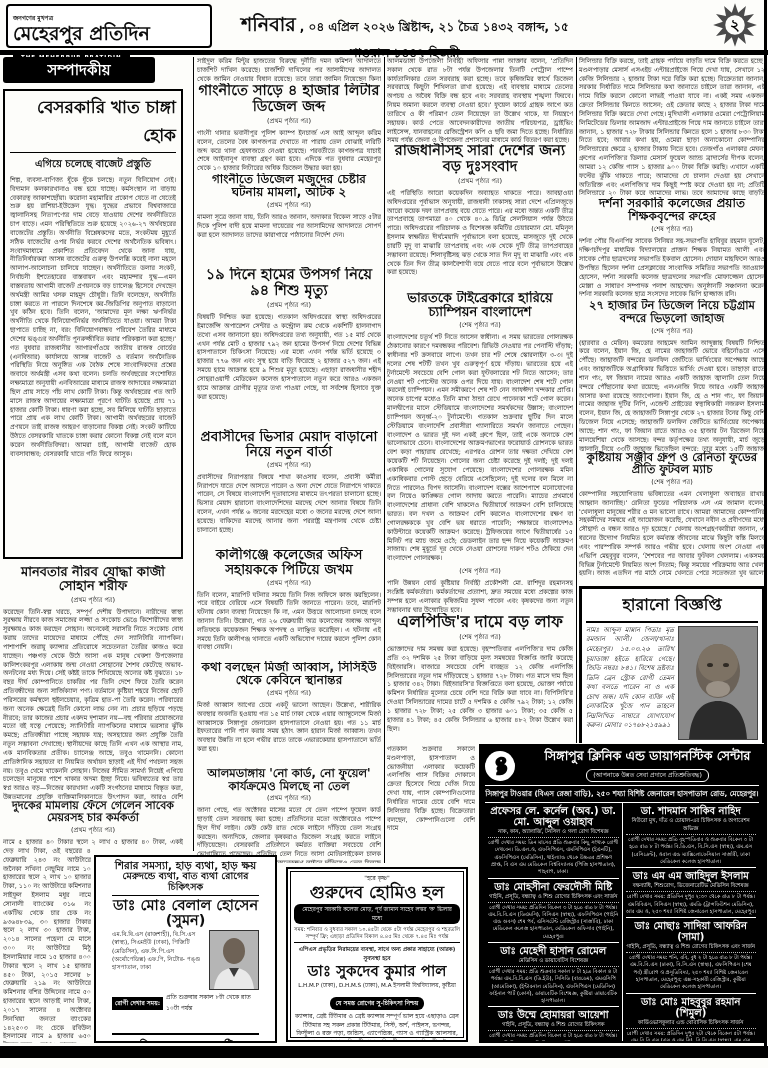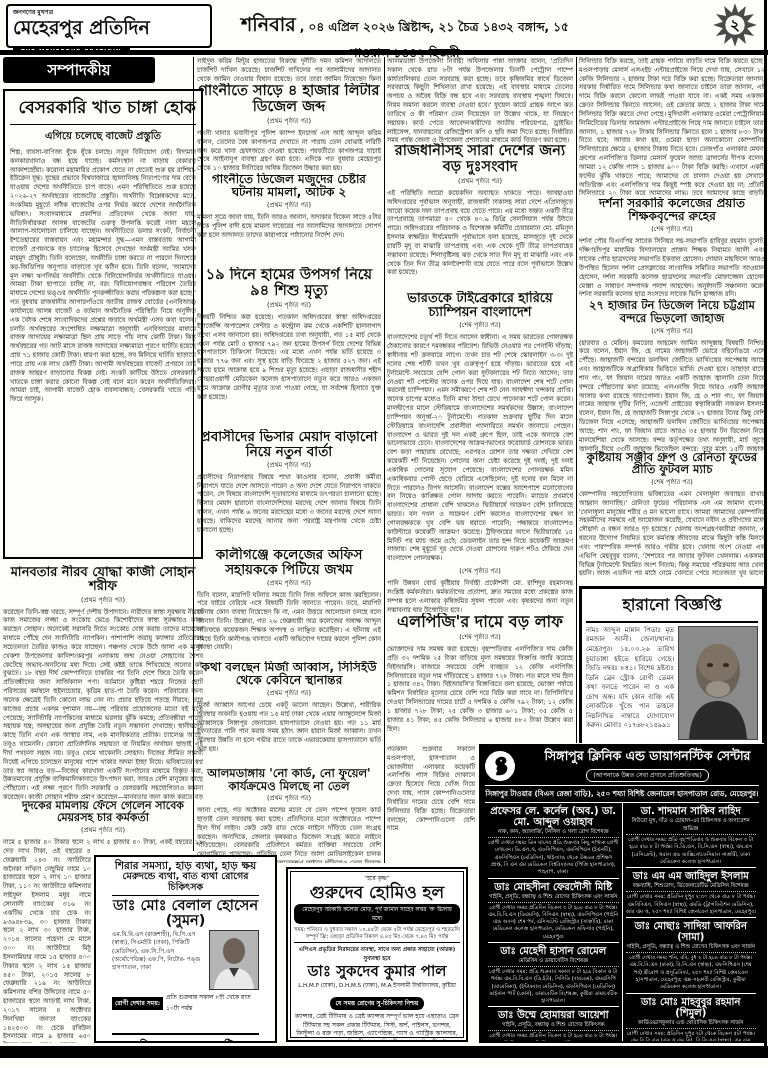--- a/index.html
+++ b/index.html
@@ -1,19 +1,19 @@
 <!DOCTYPE html>
 <html lang="bn"><head>
 <meta charset="utf-8">
 <style>
   html,body{margin:0;padding:0;}
   body{background:#e8e8e4;font-family:"DejaVu Sans","Liberation Sans",sans-serif;}
   .page{position:relative;width:768px;height:1068px;background:#fdfdfa;color:#0d0d0d;overflow:hidden;margin:0 auto;}
   
-  .masthead-box{position:absolute;left:6px;top:4px;width:206px;height:44px;border:2px solid #000;border-radius:4px;padding:1px 5px;box-sizing:border-box;background:#fff;}
+  .masthead-box{position:absolute;left:6px;top:4px;width:206px;height:44px;border:2px solid #000;border-radius:4px;padding:7px 5px;box-sizing:border-box;background:#fff;}
   .masthead-tagline{font-size:6px;font-weight:bold;}
   .masthead-title{font-size:19px;font-weight:bold;line-height:1.05;letter-spacing:0;}
   .masthead-sub{display:inline-block;background:#000;color:#fff;font-size:5.5px;font-weight:bold;padding:1px 8px;letter-spacing:1px;}
   .dateline{position:absolute;left:240px;top:10px;width:330px;text-align:center;}
   .dateline-day{font-size:19px;font-weight:bold;display:inline;}
   .dateline-rest{font-size:12px;font-weight:bold;display:inline;}
   .star-wrap{position:absolute;left:712px;top:2px;width:46px;height:46px;}
   .star-num{position:absolute;left:0;top:0;width:46px;height:46px;display:flex;align-items:center;justify-content:center;font-size:15px;font-weight:bold;color:#000;}
   .hbar{position:absolute;left:0;top:50px;width:768px;height:5px;background:#000;}
   .bottombar{position:absolute;left:0;top:1046px;width:768px;height:12px;background:#000;}
@@ -27,21 +27,21 @@
   .leadin{font-size:6.4px;line-height:1.38;text-align:justify;overflow:hidden;word-break:break-word;}
   
   .section-label{width:152px;height:26px;background:#000;color:#fff;font-size:15px;font-weight:bold;display:flex;align-items:center;justify-content:center;border-radius:3px;margin-bottom:6px;}
   .edit-box{border:2px solid #000;height:470px;padding:3px 5px;box-sizing:border-box;overflow:hidden;}
   .edit-hl{font-size:17px;font-weight:bold;text-align:right;border-bottom:1px solid #000;padding-bottom:2px;margin:0;}
   .edit-sub{font-size:10px;font-weight:bold;text-align:center;margin:3px 0;}
   
   .lost-box{border:3px solid #000;margin-top:8px;height:162px;box-sizing:border-box;padding:3px 4px;background:#fff;overflow:hidden;}
   .lost-title{font-size:16px;font-weight:bold;text-align:center;border-bottom:2px solid #000;padding-bottom:2px;margin:0 0 3px;}
   .lost-flex{display:flex;gap:4px;}
-  .lost-text{font-size:6.6px;line-height:1.45;text-align:justify;flex:1;}
+  .lost-text{font-size:6.6px;line-height:1.45;text-align:justify;flex:1;font-style:italic;}
   .lost-photo{width:78px;height:112px;background:linear-gradient(160deg,#9a9a9a,#6f6f6f);flex:none;position:relative;overflow:hidden;border:1px solid #444;}
   
   .ad{position:absolute;box-sizing:border-box;background:#fff;overflow:hidden;}
   .belal{border:2px solid #000;padding:2px 16px;}
   .belal-h1{font-size:10.5px;font-weight:bold;text-align:center;margin:0;line-height:1.15;}
   .belal-h2{font-size:9.5px;font-weight:bold;text-align:center;margin:0;border-bottom:1px solid #000;padding-bottom:2px;line-height:1.15;}
   .belal-name{font-size:14.5px;font-weight:bold;text-align:center;margin:2px 0;line-height:1.05;}
   .belal-row{display:flex;gap:3px;}
   .belal-creds{font-size:5.8px;line-height:1.4;flex:1;}
   .belal-photo{width:48px;height:58px;flex:none;border:1px solid #333;background:linear-gradient(165deg,#bdbdbd,#8d8d8d);position:relative;overflow:hidden;}
@@ -100,21 +100,21 @@
       <div class="star-num">২</div>
     </div>
   </div>
   <div class="hbar"></div>
   <div class="rightrule"></div>
 
   <div class="vrule" style="left:193px;top:57px;height:794px;"></div>
   <div class="vrule" style="left:384px;top:57px;height:806px;"></div>
   <div class="vrule" style="left:576px;top:57px;height:686px;"></div>
 
-  <div class="col" style="left:3px;top:57px;width:200px;height:788px;">
+  <div class="col" style="left:3px;top:57px;width:180px;height:788px;">
     <div class="section-label">সম্পাদকীয়</div>
     <div class="edit-box">
       <h2 class="edit-hl">বেসরকারি খাত চাঙ্গা হোক</h2>
       <div class="edit-sub">এগিয়ে চলেছে বাজেট প্রস্তুতি</div>
       <p class="body" style="height:408px;">শিল্প, ব্যবসা-বাণিজ্য ধুঁকে ধুঁকে চলছে। নতুন বিনিয়োগ নেই। বিদ্যমান কলকারখানাও বন্ধ হয়ে যাচ্ছে। কর্মসংস্থান না বাড়ায় বেকারত্ব আকাশছোঁয়া। করোনা মহামারির প্রকোপ যেতে না যেতেই শুরু হয় রাশিয়া-ইউক্রেন যুদ্ধ। যুদ্ধের প্রভাবে বিশ্ববাজারে জ্বালানিসহ নিত্যপণ্যের দাম বেড়ে যাওয়ায় দেশের অর্থনীতিতে চাপ বাড়ে। এমন পরিস্থিতিতে শুরু হয়েছে ২০২৬-২৭ অর্থবছরের বাজেটের প্রস্তুতি। অর্থনীতি বিশ্লেষকদের মতে, সংকটময় মুহূর্তে সঠিক বাজেটের ওপর নির্ভর করবে দেশের অর্থনৈতিক ভবিষ্যৎ। সংবাদমাধ্যমে প্রকাশিত প্রতিবেদন থেকে জানা যায়, নীতিনির্ধারকরা আসন্ন বাজেটের গুরুত্ব উপলব্ধি করেই নানা মহলে আলাপ-আলোচনা চালিয়ে যাচ্ছেন। অর্থনীতিতে ডলার সংকট, নির্বাচনী ইশতেহারের বাস্তবায়ন এবং মহামন্দার যুদ্ধ—এমন বাস্তবতায় আগামী বাজেট প্রণয়নকে বড় চ্যালেঞ্জ হিসেবে দেখছেন অর্থমন্ত্রী আমির খসরু মাহমুদ চৌধুরী। তিনি বলেছেন, অর্থনীতি চাঙ্গা করতে না পারলে দিনশেষে কর-জিডিপির অনুপাত বাড়ানো খুব কঠিন হবে। তিনি বলেন, 'আমাদের মূল লক্ষ্য ঋণনির্ভর অর্থনীতি থেকে বিনিয়োগনির্ভর অর্থনীতিতে যাওয়া। আমরা টাকা ছাপাতে চাচ্ছি না, বরং বিনিয়োগবান্ধব পরিবেশ তৈরির মাধ্যমে দেশের ভঙ্গুর অর্থনীতি পুনরুজ্জীবিত করার পরিকল্পনা করা হচ্ছে।' গত বুধবার রাজধানীর আগারগাঁওয়ে জাতীয় রাজস্ব বোর্ডের (এনবিআর) কার্যালয়ে আসন্ন বাজেট ও বর্তমান অর্থনৈতিক পরিস্থিতি নিয়ে অনুষ্ঠিত এক বৈঠক শেষে সাংবাদিকদের প্রশ্নের জবাবে অর্থমন্ত্রী এসব কথা বলেন। চলতি অর্থবছরের সংশোধিত লক্ষ্যমাত্রা অনুযায়ী এনবিআরের মাধ্যমে রাজস্ব আদায়ের লক্ষ্যমাত্রা ছিল প্রায় সাড়ে পাঁচ লাখ কোটি টাকা। কিন্তু অর্থবছরের গত আট মাসে রাজস্ব আদায়ের লক্ষ্যমাত্রা পূরণে ঘাটতি হয়েছে প্রায় ৭১ হাজার কোটি টাকা। ধারণা করা হচ্ছে, সব মিলিয়ে ঘাটতি ছাড়াতে পারে প্রায় এক লাখ কোটি টাকা। আগামী অর্থবছরের বাজেট প্রণয়নে তাই রাজস্ব আহরণ বাড়ানোর বিকল্প নেই। সংকট কাটিয়ে উঠতে বেসরকারি খাতকে চাঙ্গা করার কোনো বিকল্প নেই বলে মনে করেন অর্থনীতিবিদরা। আমরা চাই, আগামী বাজেট হোক ব্যবসাবান্ধব; বেসরকারি খাতে গতি ফিরে আসুক।</p>
     </div>
     <div class="art" style="margin-top:6px;">
       <h3 class="hl" style="font-size:13px;">মানবতার নীরব যোদ্ধা কাজী সোহান শরীফ</h3>
       <div class="note">(প্রথম পৃষ্ঠার পর)</div>
       <p class="body" style="height:192px;">করেছেন তিনি-স্বল্প খরচে, সম্পূর্ণ দেশীয় উপাদানে। নারীদের স্বাস্থ্য সুরক্ষায় নীরবে কাজ সমাজের লজ্জা ও সংকোচ ভেঙে কিশোরীদের স্বাস্থ্য সুরক্ষায়ও কাজ করছেন সোহান। অনেকেই সরাসরি নিতে সংকোচ বোধ করায় তাদের মায়েদের মাধ্যমে পৌঁছে দেন স্যানিটারি ন্যাপকিন। পাশাপাশি জরায়ু ক্যান্সার প্রতিরোধে সচেতনতা তৈরির কাজও করে যাচ্ছেন। পঞ্চগড় থেকে উঠে আসা এক মানুষ খেকশা উপজেলার কালিশংকরপুর এলাকায় জন্ম নেওয়া সোহানের শৈশব কেটেছে অভাব-অনটনের মধ্য দিয়ে। সেই কষ্টই তাকে শিখিয়েছে অন্যের কষ্ট বুঝতে। ১৮ বছর দীর্ঘ কোম্পানিতে চাকরির পর তিনি দেশে ফিরে তৈরি করেন প্রতিবন্ধীদের জন্য সার্জিক্যাল পণ্য। বর্তমানে কুষ্টিয়া শহরে নিজের ছোট পরিসরের কর্মস্থলে হুইলচেয়ার, কৃত্রিম হাত-পা তৈরি করেন। পরিবারের জন্য অনেক ক্ষেত্রেই তিনি কোনো লাভ নেন না। প্রচার ছড়িয়ে পড়ছে নীরবে; তার কাজের প্রচার একদম দৃশ্যমান নয়—বহু পরিবার প্রয়োজনের মতো বই যত্নে পেয়েছে; স্যানিটারি ন্যাপকিনের মাধ্যমে ভরসার ঝুঁকি কমছে; প্রতিবন্ধীরা পাচ্ছে সহায়ক যন্ত্র; অসহায়ের জন্য প্রযুক্তি তৈরি নতুন সম্ভাবনা দেখাচ্ছে। স্থানীয়দের কাছে তিনি এখন এক আস্থার নাম, এক মানবিকতার প্রতীক। চ্যালেঞ্জ আছে, তবুও থামেননি। কোনো প্রাতিষ্ঠানিক সহায়তা বা নিয়মিত অর্থায়ন ছাড়াই এই দীর্ঘ পথচলা সহজ নয়। তবুও থেমে থাকেননি সোহান। নিজের সীমিত সামর্থ্য নিয়েই এগিয়ে চলেছেন মানুষের পাশে থাকার অদম্য ইচ্ছা নিয়ে। ভবিষ্যতের স্বপ্ন তার স্বপ্ন আরও বড়—নিজের কারখানা একটি সংগঠনের মাধ্যমে বিস্তৃত করা, উন্নতমানের প্রযুক্তি ব্যক্তিমালিকানাতে উৎপাদন করা, আরও বেশি মানুষের কাছে পৌঁছানো। এই লক্ষ্য পূরণে তিনি সরকারি ও বেসরকারি সহযোগিতাও কামনা করেছেন। কাজী সোহান শরীফ প্রমাণ করেছেন—মানবতার জন্য কাজ করতে বড় অর্থের প্রয়োজন নেই, দরকার বড় একটি মন। তার এই নিরলস পথচলা শুধু কুষ্টিয়ার গর্ব নয়, পুরো দেশের জন্যই এক অনুপ্রেরণার গল্প।</p>

